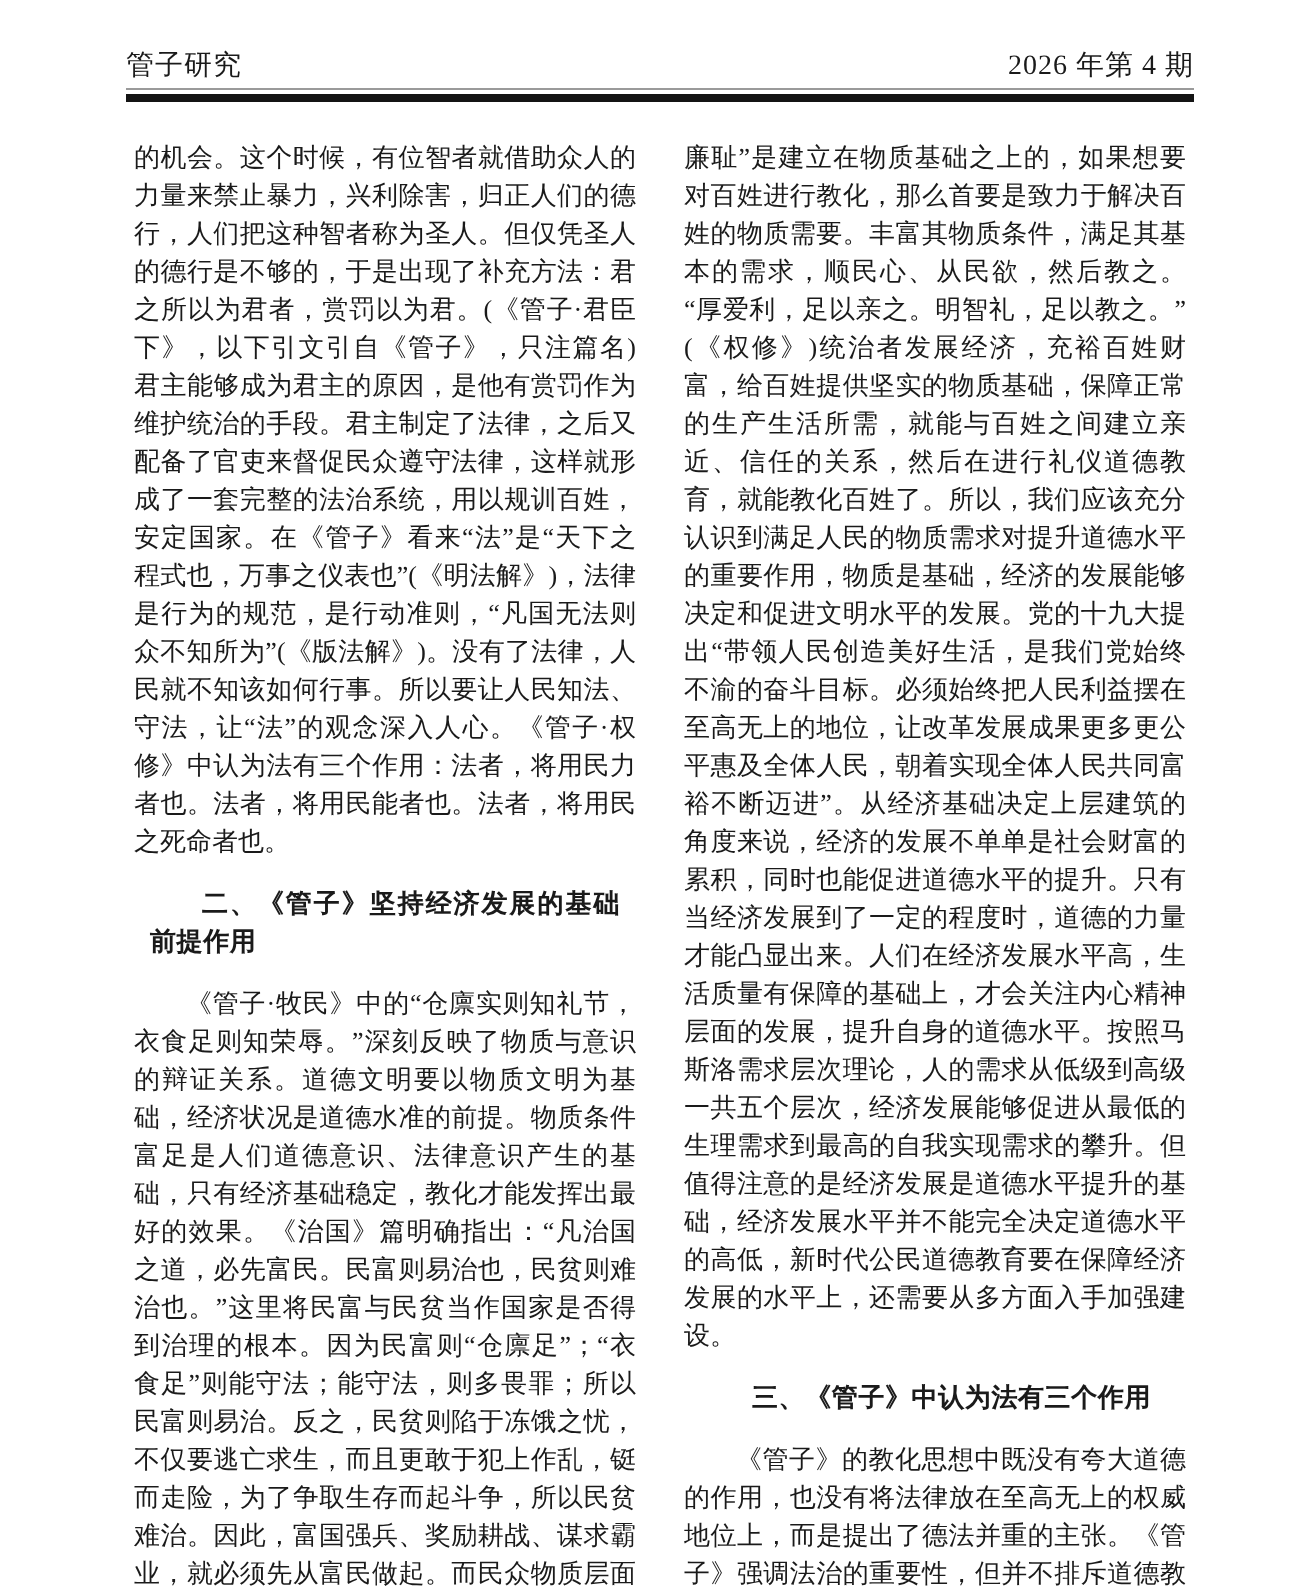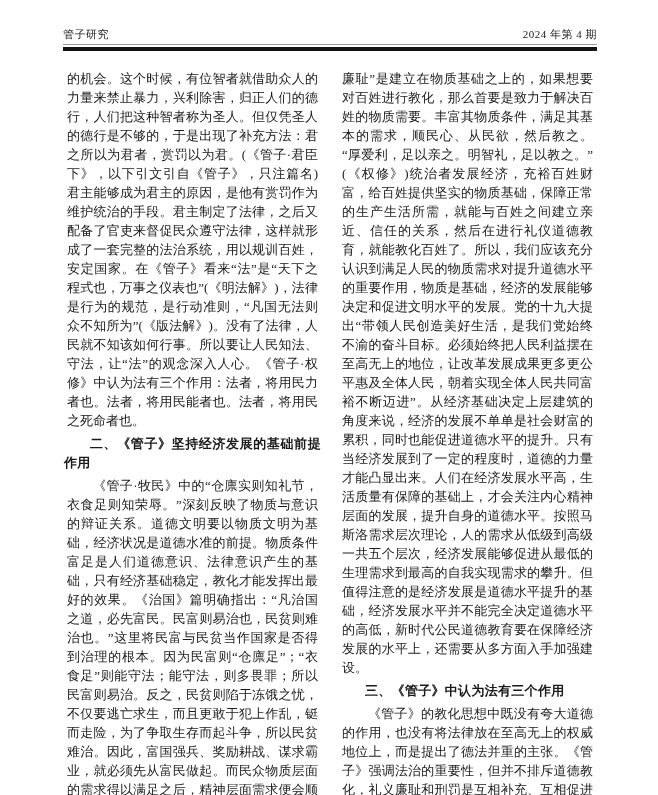--- a/index.html
+++ b/index.html
@@ -15,21 +15,21 @@
     color: #1a1a1a;
     font-family: "Liberation Serif", "DejaVu Serif", serif;
     box-sizing: border-box;
     padding: 26px 61px 0 63px;
     overflow: hidden;
   }
   .header-row {
     display: flex;
     justify-content: space-between;
     align-items: flex-end;
-    font-size: 11px;
+    font-size: 14px;
     line-height: 16px;
     letter-spacing: 0.5px;
     border-bottom: 1px solid #9a9a9a;
     padding-bottom: 2px;
   }
   .rule-thick {
     height: 4px;
     background: #141414;
     margin-top: 2px;
   }
@@ -47,39 +47,39 @@
     word-break: break-all;
     overflow-wrap: anywhere;
   }
   .column p.para {
     margin: 4px;
   }
   .column p.para.indent {
     text-indent: 2em;
   }
   .column h3.sec-heading {
-    margin: 1px;
+    margin: 12px;
     font-size: 13px;
     line-height: 19px;
     font-weight: bold;
     font-family: "Liberation Sans", "DejaVu Sans", sans-serif;
     text-indent: 2em;
     letter-spacing: 0.3px;
   }
   .journal-title, .issue-label {
     white-space: nowrap;
   }
 </style>
 </head>
 <body>
 
 <div class="page">
   <div class="header-row">
     <span class="journal-title">管子研究</span>
-    <span class="issue-label">2024 年第 4 期</span>
+    <span class="issue-label">2026 年第 4 期</span>
   </div>
   <div class="rule-thick"></div>
 
   <div class="body-cols">
     <div class="column" id="col-left">
         <p class="para">的机会。这个时候，有位智者就借助众人的力量来禁止暴力，兴利除害，归正人们的德行，人们把这种智者称为圣人。但仅凭圣人的德行是不够的，于是出现了补充方法：君之所以为君者，赏罚以为君。(《管子·君臣下》，以下引文引自《管子》，只注篇名)君主能够成为君主的原因，是他有赏罚作为维护统治的手段。君主制定了法律，之后又配备了官吏来督促民众遵守法律，这样就形成了一套完整的法治系统，用以规训百姓，安定国家。在《管子》看来“法”是“天下之程式也，万事之仪表也”(《明法解》)，法律是行为的规范，是行动准则，“凡国无法则众不知所为”(《版法解》)。没有了法律，人民就不知该如何行事。所以要让人民知法、守法，让“法”的观念深入人心。《管子·权修》中认为法有三个作用：法者，将用民力者也。法者，将用民能者也。法者，将用民之死命者也。</p>
         <h3 class="sec-heading">二、《管子》坚持经济发展的基础前提作用</h3>
         <p class="para indent">《管子·牧民》中的“仓廪实则知礼节，衣食足则知荣辱。”深刻反映了物质与意识的辩证关系。道德文明要以物质文明为基础，经济状况是道德水准的前提。物质条件富足是人们道德意识、法律意识产生的基础，只有经济基础稳定，教化才能发挥出最好的效果。《治国》篇明确指出：“凡治国之道，必先富民。民富则易治也，民贫则难治也。”这里将民富与民贫当作国家是否得到治理的根本。因为民富则“仓廪足”；“衣食足”则能守法；能守法，则多畏罪；所以民富则易治。反之，民贫则陷于冻饿之忧，不仅要逃亡求生，而且更敢于犯上作乱，铤而走险，为了争取生存而起斗争，所以民贫难治。因此，富国强兵、奖励耕战、谋求霸业，就必须先从富民做起。而民众物质层面的需求得以满足之后，精神层面需求便会顺之而来。</p>
         <p class="para indent">《管子》提出以富民来施行教化。“礼义</p>
       </div>

